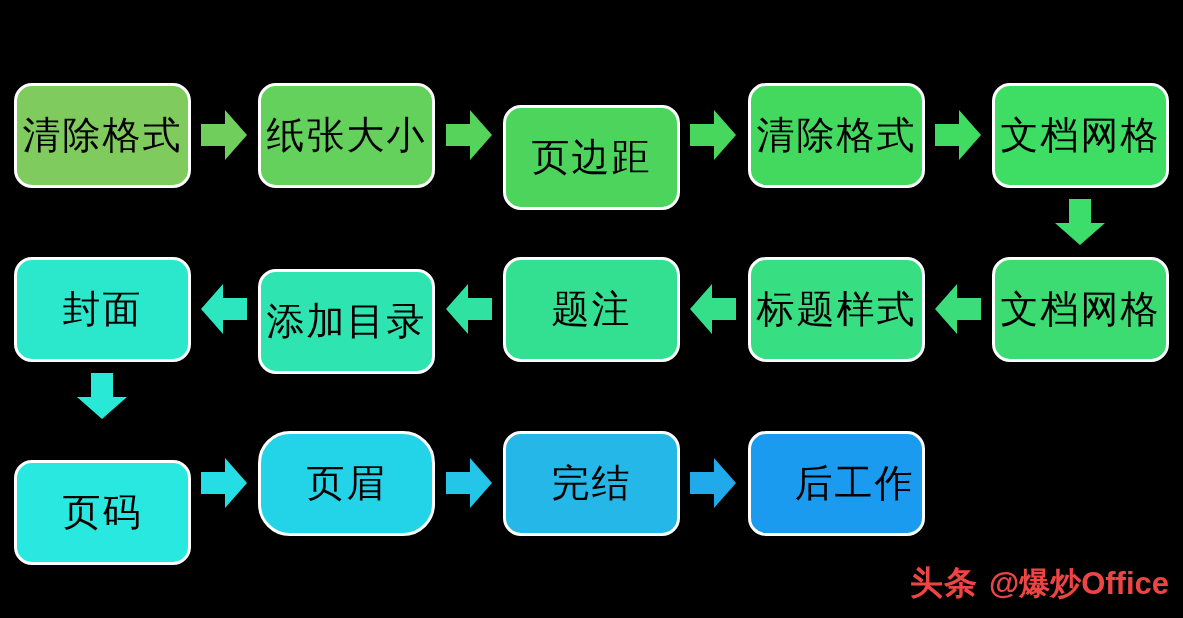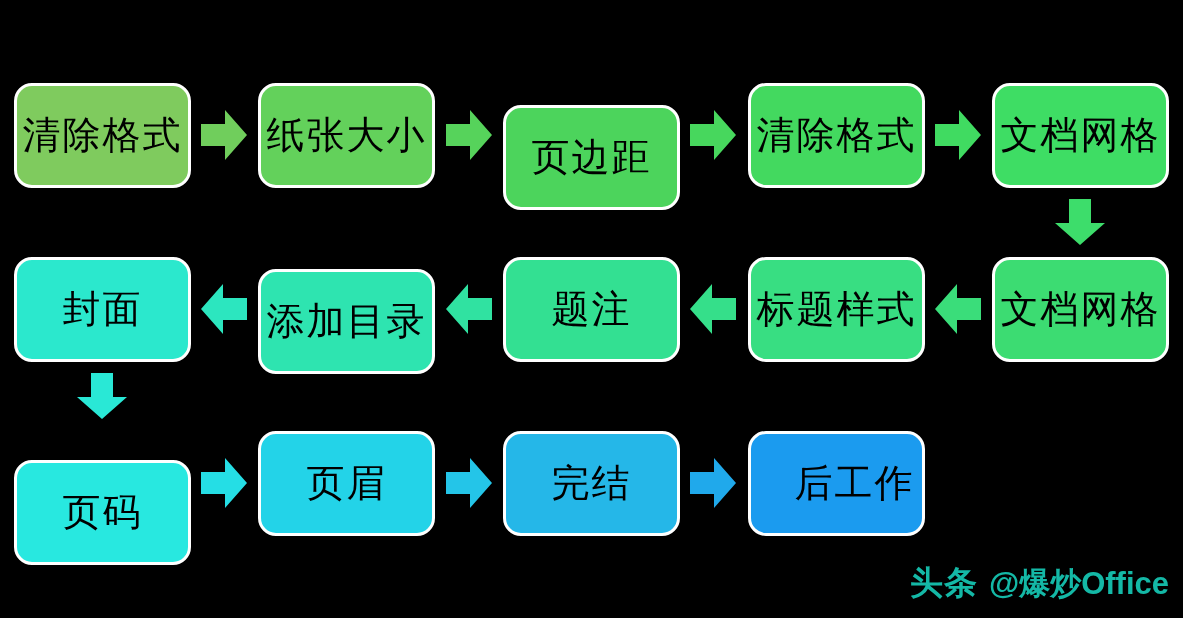--- a/index.html
+++ b/index.html
@@ -25,21 +25,21 @@
     letter-spacing:2px;
     white-space:nowrap;
   }
   .c1{left:14px}.c2{left:258px}.c3{left:503px}.c4{left:748px}.c5{left:992px}
   .r1{top:83px}.r2{top:257px}.r3{top:431px}
   .arrow{position:absolute;display:block;}
   .watermark{
     position:absolute;
     right:14px;bottom:12px;
     display:flex;align-items:baseline;
-    color:#14b8a6;
+    color:#ef4444;
     font-weight:bold;
     font-size:31px;
     white-space:nowrap;
   }
   .watermark .brand{
     font-weight:900;
     font-size:33px;
     margin-right:11px;
     letter-spacing:1px;
   }
@@ -112,21 +112,21 @@
   <svg class="arrow" style="left:77px;top:373px" width="50" height="46" viewBox="0 0 50 46">
     <polygon points="14,0 14,24 0,24 25,46 50,24 36,24 36,0" fill="#29e8d6"></polygon>
   </svg>
 
   <div class="box c1 r3" style="background: rgb(40, 232, 224); margin-top: 29px;">
     <span class="box-label">页码</span>
   </div>
   <svg class="arrow" style="left:201px;top:458px" width="46" height="50" viewBox="0 0 46 50">
     <polygon points="0,14 24,14 24,0 46,25 24,50 24,36 0,36" fill="#25dee5"></polygon>
   </svg>
-  <div class="box c2 r3" style="background: rgb(35, 211, 232);">
+  <div class="box c2 r3" style="background: rgb(35, 211, 232); border-radius: 32px;">
     <span class="box-label">页眉</span>
   </div>
   <svg class="arrow" style="left:446px;top:458px" width="46" height="50" viewBox="0 0 46 50">
     <polygon points="0,14 24,14 24,0 46,25 24,50 24,36 0,36" fill="#24c5e8"></polygon>
   </svg>
   <div class="box c3 r3" style="background: rgb(37, 183, 232);">
     <span class="box-label">完结</span>
   </div>
   <svg class="arrow" style="left:690px;top:458px" width="46" height="50" viewBox="0 0 46 50">
     <polygon points="0,14 24,14 24,0 46,25 24,50 24,36 0,36" fill="#20a9eb"></polygon>

